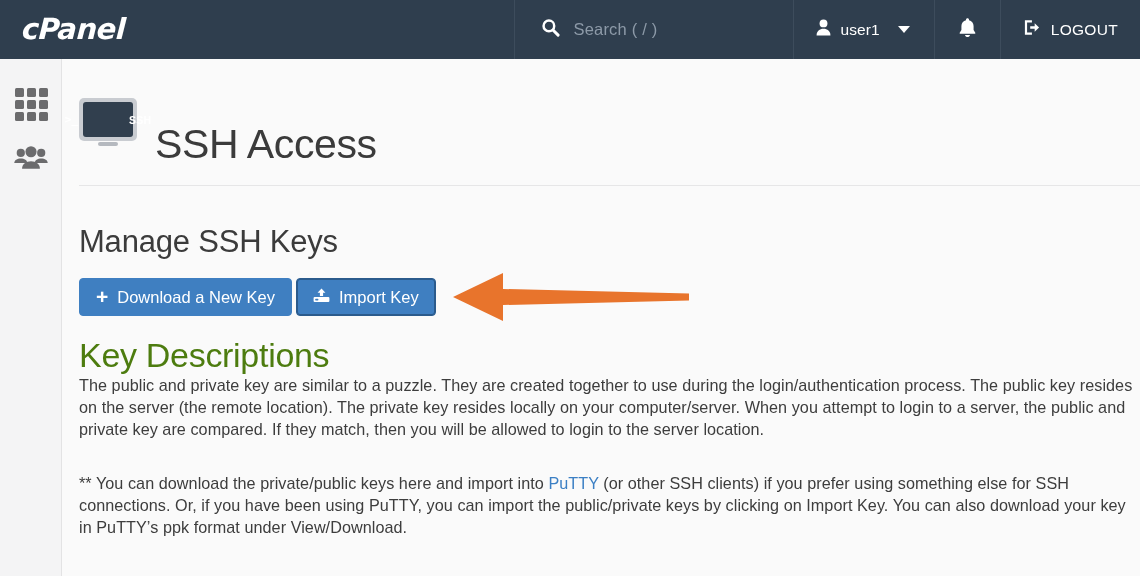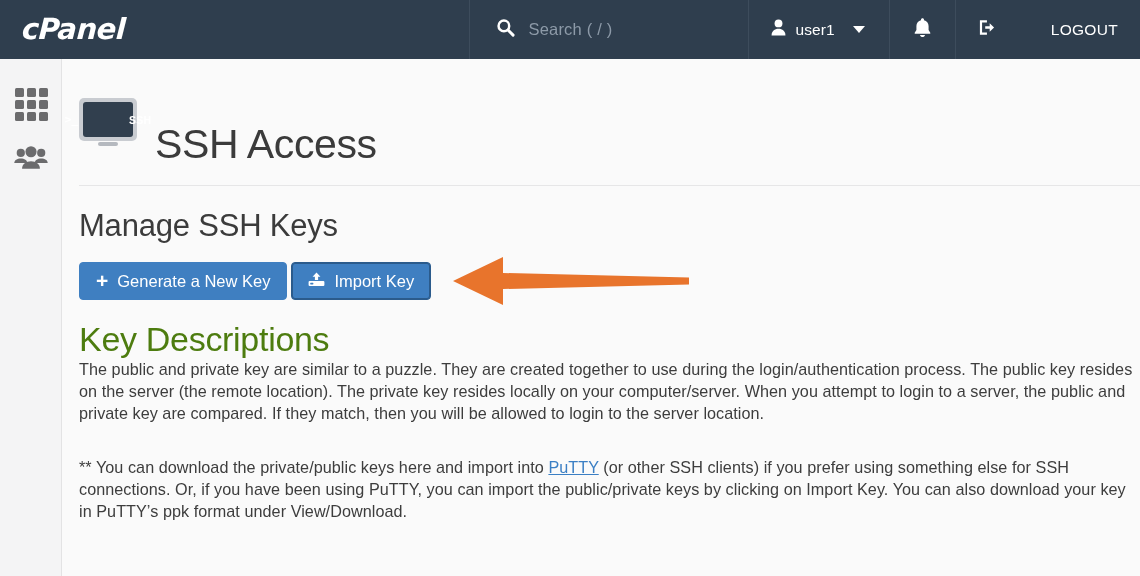--- a/index.html
+++ b/index.html
@@ -126,21 +126,20 @@
     align-items: center;
     gap: 9px;
     padding: 0 22px;
     height: 100%;
     cursor: pointer;
   }
   .logout-label {
     color: #ffffff;
     font-size: 15.5px;
     letter-spacing: 0.3px;
-    margin-left: 45px;
   }
 
   .ico { display: block; }
 
   
   .sidebar {
     position: absolute;
     top: 59px; left: 0;
     width: 62px;
     height: 517px;
@@ -254,21 +253,21 @@
     width: 1061px;
     height: 1px;
     background: #e6e6e7;
     border: none;
   }
 
   .section-title {
     font-size: 31px;
     font-weight: normal;
     color: #3b3b3b;
-    margin-top: 24px;
+    margin-top: 40px;
     letter-spacing: -0.2px;
     line-height: 1;
   }
 
   .btn-row {
     display: flex;
     gap: 4px;
     margin-top: 21px;
     position: relative;
   }
@@ -325,21 +324,20 @@
     line-height: 22px;
     color: #3d3d3d;
     width: 1060px;
     margin-top: 2px;
     letter-spacing: 0.05px;
   }
   .para.second { margin-top: 32px; }
 
   .link {
     color: #3b7fc4;
-    text-decoration: underline;
     cursor: pointer;
     margin-top: 40px;
   }
 </style>
 </head>
 <body>
 
 <div class="app">
 
   <div class="header">
@@ -455,21 +453,21 @@
     </div>
 
     <div class="hr"></div>
 
     <h2 class="section-title">Manage SSH Keys</h2>
 
     <div class="btn-row">
 
       <button class="btn">
         <span class="btn-plus">+</span>
-        <span>Generate a New Key</span>
+        <span>Download a New Key</span>
       </button>
 
       <button class="btn focused">
         <span class="ico">
           <svg width="17" height="16" viewBox="0 0 18 17">
             <path d="M9 0.5L4.8 5h2.5v3.4h3.4V5h2.5z" fill="#ffffff"></path>
             <rect x="0.6" y="9.6" width="16.8" height="5.4" rx="1.1" fill="#ffffff"></rect>
             <rect x="2.3" y="11.4" width="3.4" height="1.8" rx="0.6" fill="#3f7fc1"></rect>
           </svg>
         </span>

